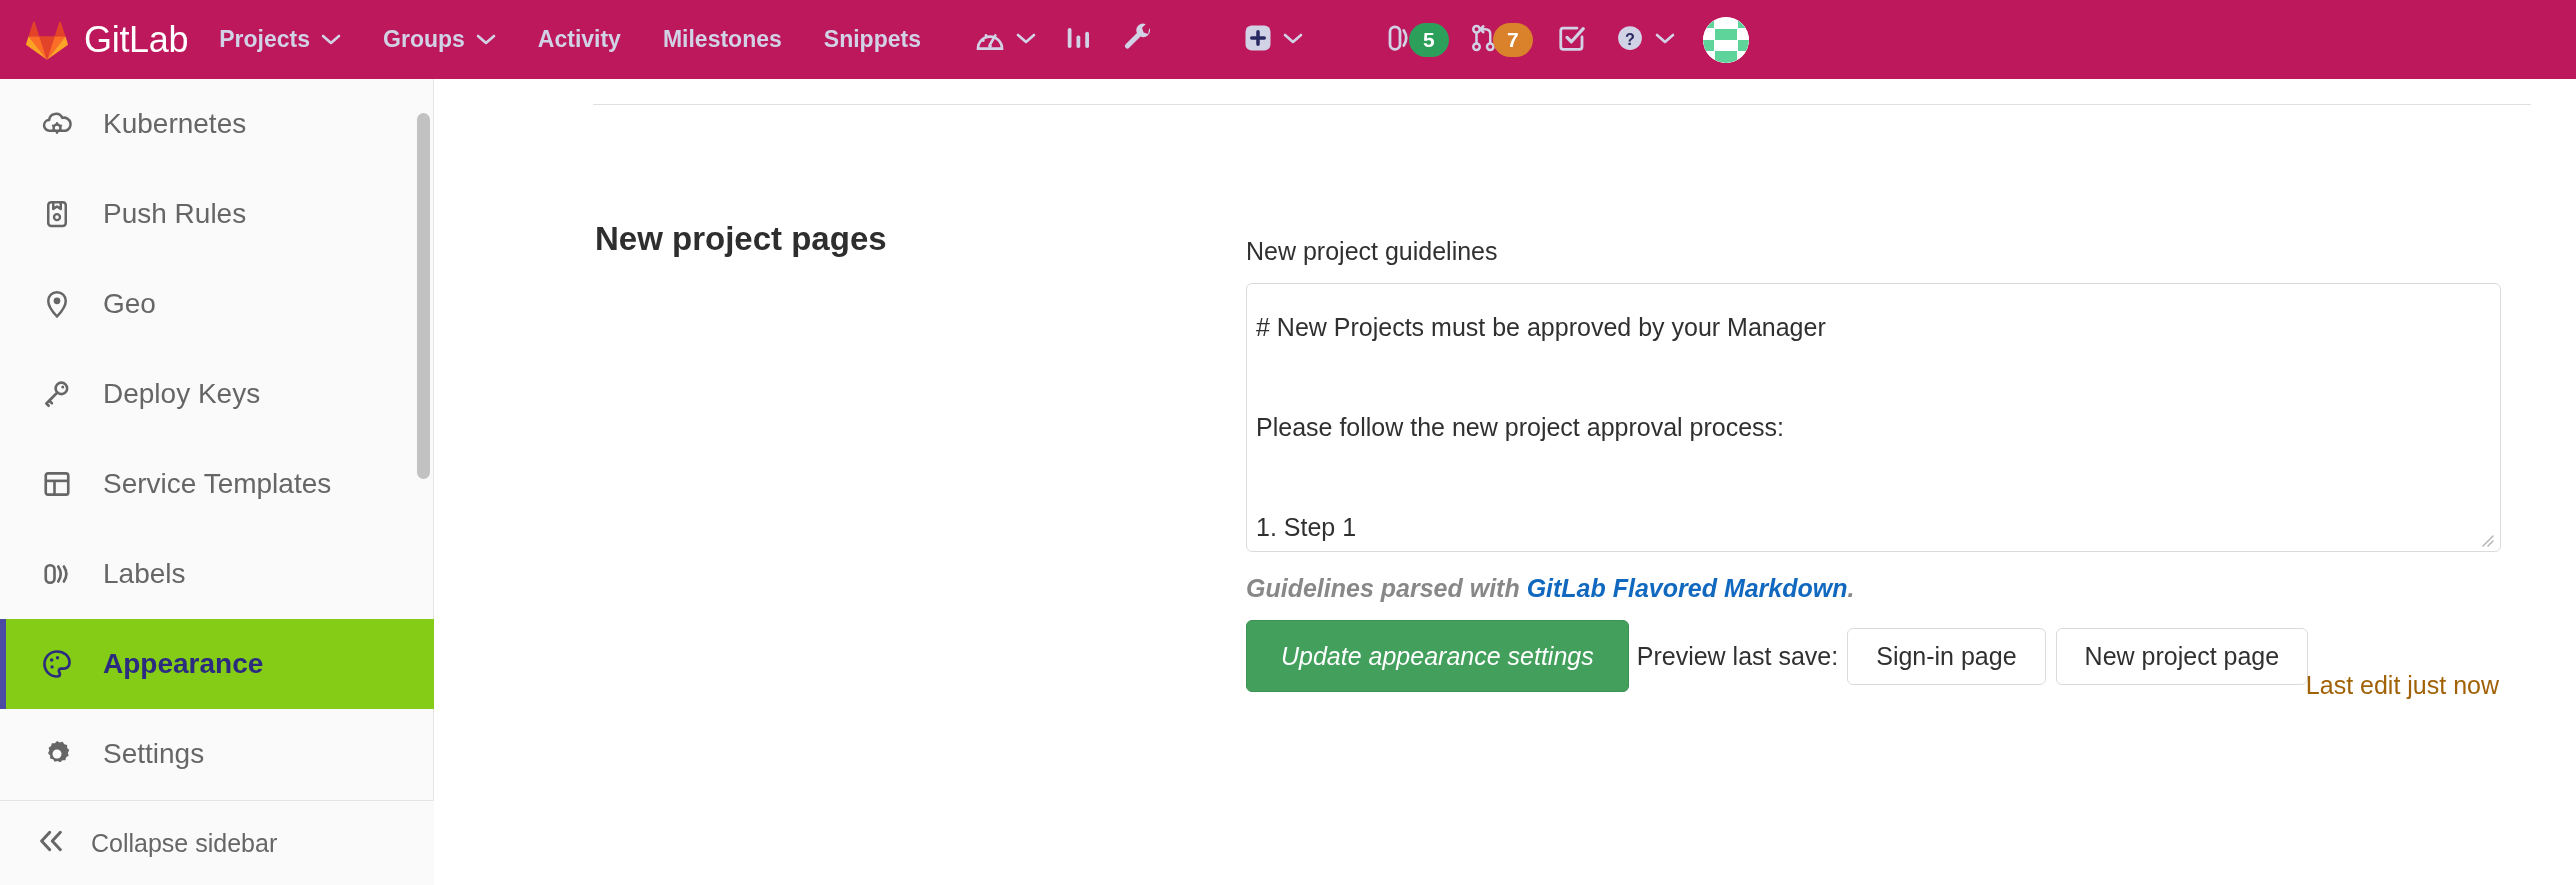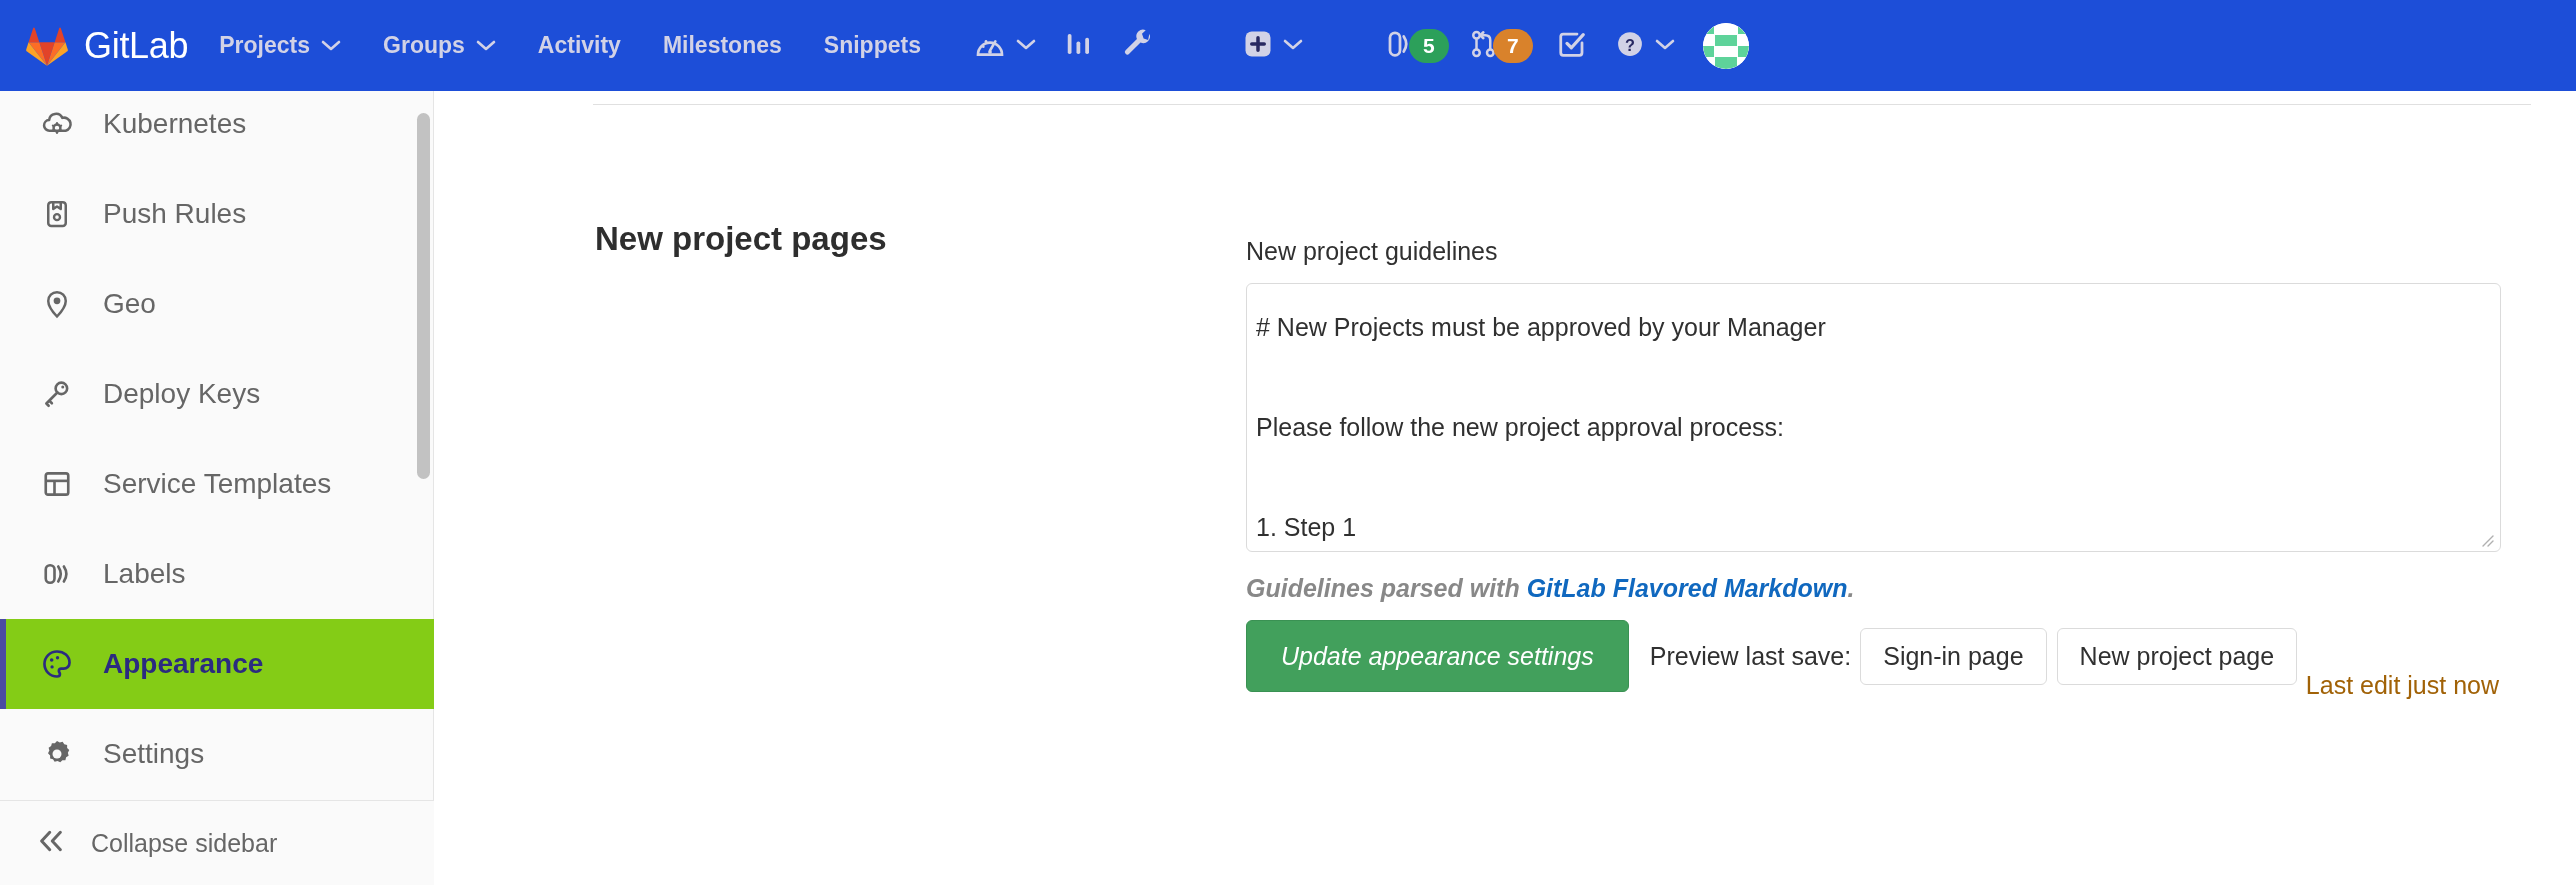--- a/index.html
+++ b/index.html
@@ -7,22 +7,22 @@
     margin: 0; padding: 0;
     width: 2576px; height: 885px;
     overflow: hidden;
     background: #fff;
     font-family: "Liberation Sans", sans-serif;
   }
 
   
   .navbar {
     position: absolute; top: 0; left: 0;
-    width: 2576px; height: 91px;
-    background: #1d4ed8;
+    width: 2576px; height: 79px;
+    background: #be185d;
     display: flex; align-items: center;
     z-index: 50;
   }
   .nav-brand {
     display: flex; align-items: center;
     margin-left: 26px; margin-right: 10px;
     height: 79px;
   }
   .gl-logo { width: 42px; height: 40px; display: block; }
   .brand-text {
@@ -190,28 +190,28 @@
   .btn-primary {
     background: #42a05c; color: #fff;
     border: 1px solid #3a9153; border-radius: 6px;
     font-size: 25px; font-family: "Liberation Sans", sans-serif;
     padding: 0 34px; height: 72px;
     display: flex; align-items: center;
     cursor: pointer; white-space: nowrap; font-style: italic;
   }
   .preview-label {
     font-size: 25px; color: #303030;
-    margin-left: 21px; margin-right: 9px;
+    margin-left: 8px; margin-right: 9px;
     white-space: nowrap;
   }
   .btn-default {
     background: #fff; color: #303030;
     border: 1px solid #dbdbdb; border-radius: 6px;
     font-size: 25px; font-family: "Liberation Sans", sans-serif;
-    padding: 0 22px; height: 57px;
+    padding: 0 28px; height: 57px;
     display: flex; align-items: center;
     cursor: pointer; white-space: nowrap;
     margin-right: 10px;
   }
   .last-edit {
     position: absolute; top: 592px; right: 77px;
     font-size: 25px; color: #a16207;
     white-space: nowrap;
   }
 </style>

